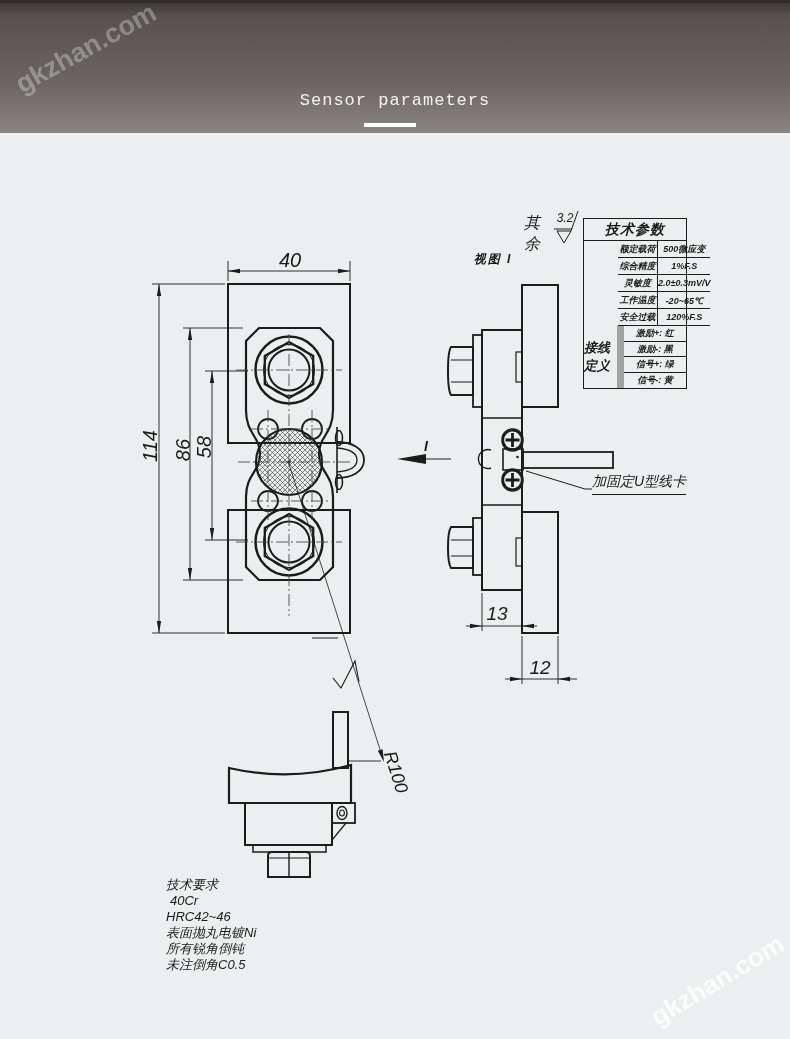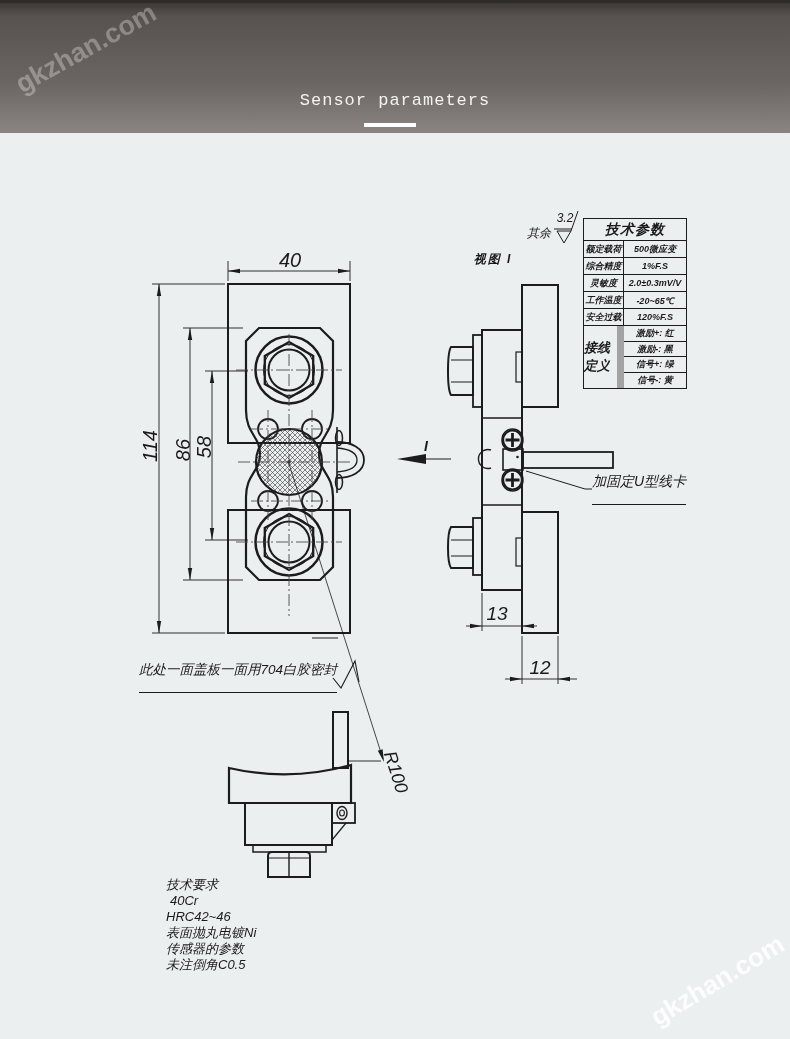--- a/index.html
+++ b/index.html
@@ -15,28 +15,28 @@
   .subtitle{position:absolute;left:0;top:88px;width:790px;text-align:center;
             font-size:17px;color:#f4f3f2;letter-spacing:1px;font-family:Liberation Mono, monospace;}
   .sub-line{position:absolute;left:364px;top:120px;width:52px;height:4px;background:#ffffff;}
   .wm{position:absolute;font-weight:700;white-space:nowrap;pointer-events:none;text-align:center;}
   .wm-tl{left:-14px;top:30px;width:200px;font-size:27px;color:rgba(255,255,255,0.30);transform:rotate(-29deg);}
   .wm-br{left:625px;top:965px;width:185px;font-size:26px;color:rgba(255,255,255,0.85);transform:rotate(-31deg);}
   
   .cad{font-style:italic;color:#1a1a1a;}
   .lbl{position:absolute;display:flex;align-items:center;justify-content:center;font-style:italic;}
   .r90{transform:rotate(-90deg);}
-  .note{border-bottom:1px solid #1a1a1a;padding-bottom:13px;white-space:nowrap;}
+  .note{border-bottom:1px solid #1a1a1a;padding-bottom:3px;white-space:nowrap;}
   .dim20{font-size:20px;}
   .dim19{font-size:19px;text-align:center;}
   
   .ptable{position:absolute;left:583px;top:218px;width:104px;border:1.5px solid #1c1c1c;
           font-style:italic;font-weight:700;box-sizing:border-box;}
   .pt-title{height:21px;line-height:21px;text-align:center;font-size:14px;border-bottom:1px solid #1c1c1c;letter-spacing:1px;}
-  .pt-grid{display:grid;grid-template-columns:40px 1fr;}
+  .pt-grid{display:grid;grid-template-columns:40px 1fr;margin-left:34px;}
   .pt-grid>div{height:16px;border-bottom:1px solid #1c1c1c;font-size:9px;display:flex;align-items:center;justify-content:center;white-space:nowrap;}
   .pt-label{border-right:1px solid #1c1c1c;}
   .pt-wiring{display:grid;grid-template-columns:40px 1fr;}
   .pt-wlabel{display:flex;align-items:center;justify-content:center;font-size:13px;border-right:7px solid #a3a3a3;}
   .pt-wvals>div{height:14.7px;border-bottom:1px solid #1c1c1c;font-size:9px;display:flex;align-items:center;justify-content:center;}
   .pt-wvals>div:last-child{border-bottom:none;}
   .techreq{position:absolute;left:166px;top:877px;font-size:13px;font-style:italic;line-height:16px;}
   .pressure{position:absolute;left:452px;top:824px;font-size:28px;font-style:italic;letter-spacing:3px;white-space:nowrap;}
   svg{position:absolute;left:0;top:0;}
   svg *{vector-effect:none;}
@@ -211,31 +211,30 @@
   <div class="lbl dim20" style="left:270px;top:251px;width:40px;height:18px;">40</div>
   <div class="lbl dim20 r90" style="left:120px;top:436px;width:60px;height:20px;">114</div>
   <div class="lbl dim20 r90" style="left:153px;top:440px;width:60px;height:20px;">86</div>
   <div class="lbl dim20 r90" style="left:174px;top:437px;width:60px;height:20px;">58</div>
   <div class="lbl dim19" style="left:477px;top:605px;width:40px;height:18px;">13</div>
   <div class="lbl dim19" style="left:520px;top:659px;width:40px;height:18px;">12</div>
   <div class="lbl" style="left:366px;top:762px;width:60px;height:20px;font-size:18px;transform:rotate(72deg);">R100</div>
 
   <div class="lbl" style="left:467px;top:250px;width:52px;height:18px;font-size:12px;letter-spacing:2px;font-weight:bold;">视图 I</div>
   <div class="lbl" style="left:419px;top:438px;width:14px;height:16px;font-size:14px;font-weight:bold;">I</div>
-  <div class="lbl" style="left:524px;top:226px;width:30px;height:15px;font-size:12px;">其余</div>
+  <div class="lbl" style="left:524px;top:226px;width:30px;height:15px;font-size:16px;">其余</div>
   <div class="lbl" style="left:554px;top:211px;width:22px;height:14px;font-size:12px;">3.2</div>
   <div class="cad note" style="position:absolute;left:592px;top:473px;font-size:14px;">加固定U型线卡</div>
-  <div class="cad note" style="position:absolute;left:139px;top:661px;font-size:13.5px;">此处一面盖板一面用704白胶密封</div>
 
   <div class="techreq">
     <div>技术要求</div>
     <div style="padding-left:4px;">40Cr</div>
     <div>HRC42~46</div>
     <div>表面抛丸电镀Ni</div>
-    <div>传感器的参数</div>
+    <div>所有锐角倒钝</div>
     <div>未注倒角C0.5</div>
   </div>
 
   <div class="ptable">
     <div class="pt-title">技术参数</div>
     <div class="pt-grid">
       <div class="pt-label">额定载荷</div>
       <div class="pt-value">500微应变</div>
       <div class="pt-label">综合精度</div>
       <div class="pt-value">1%F.S</div>

